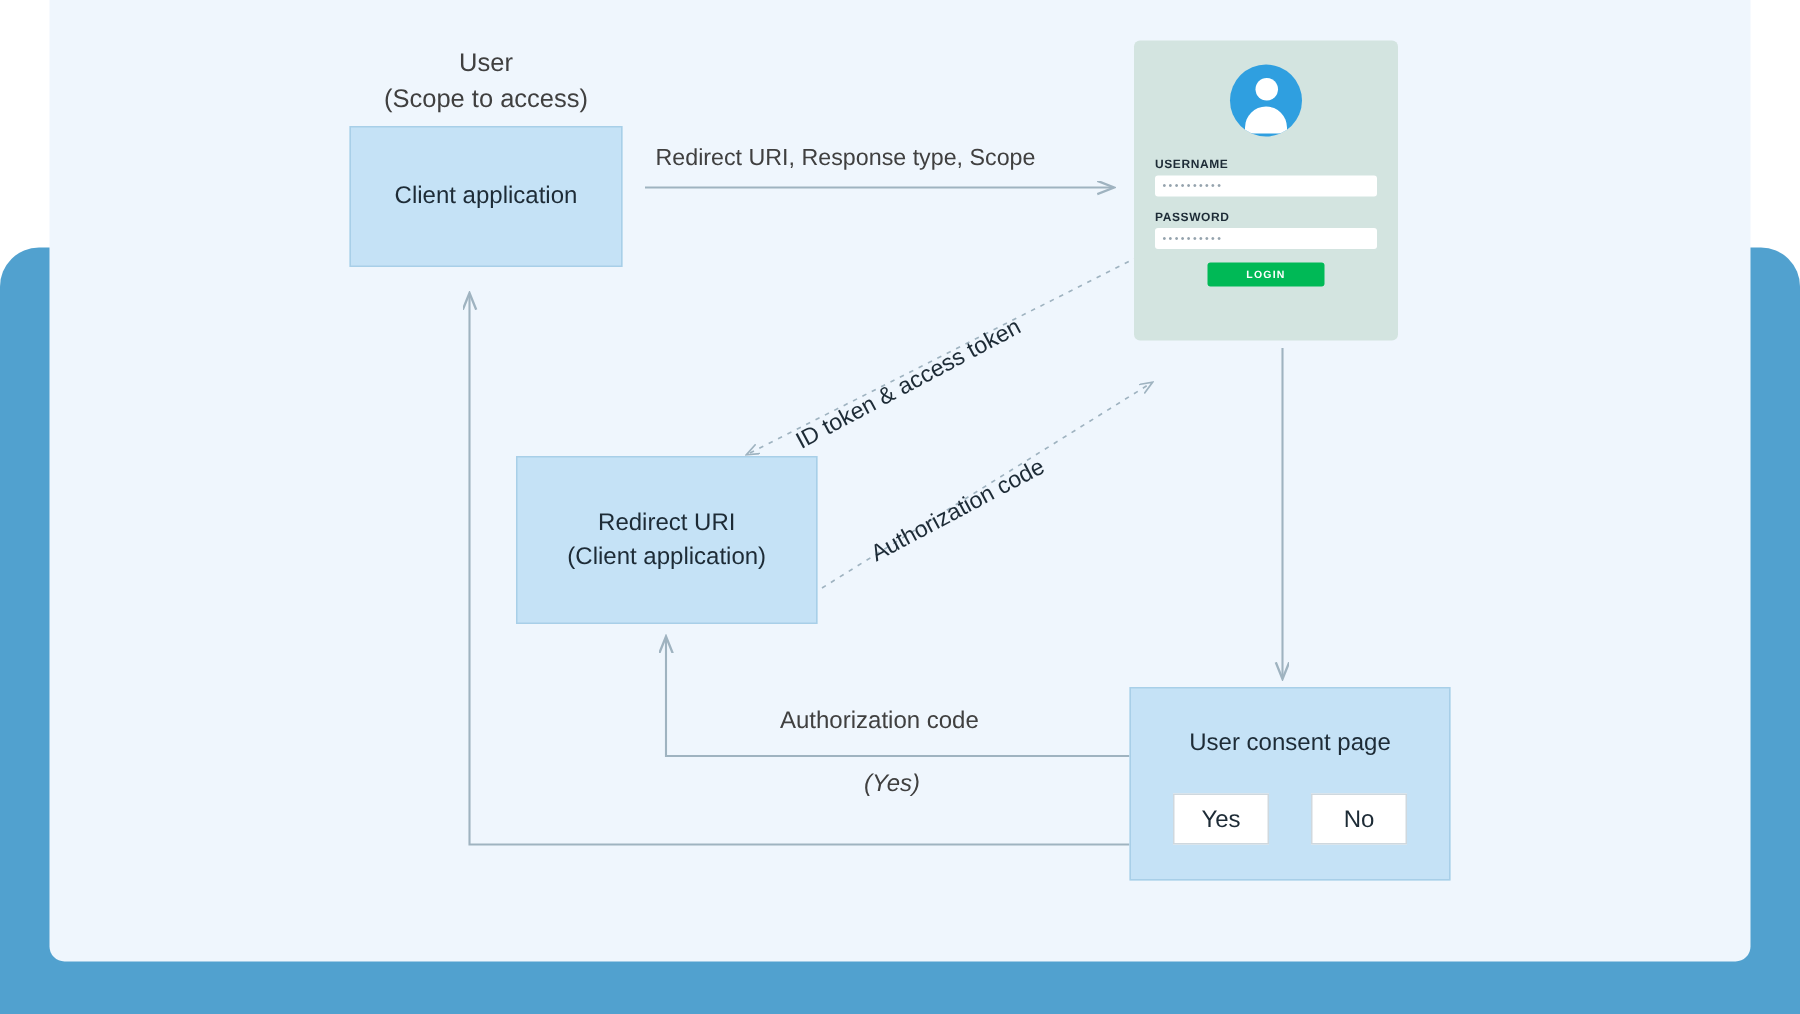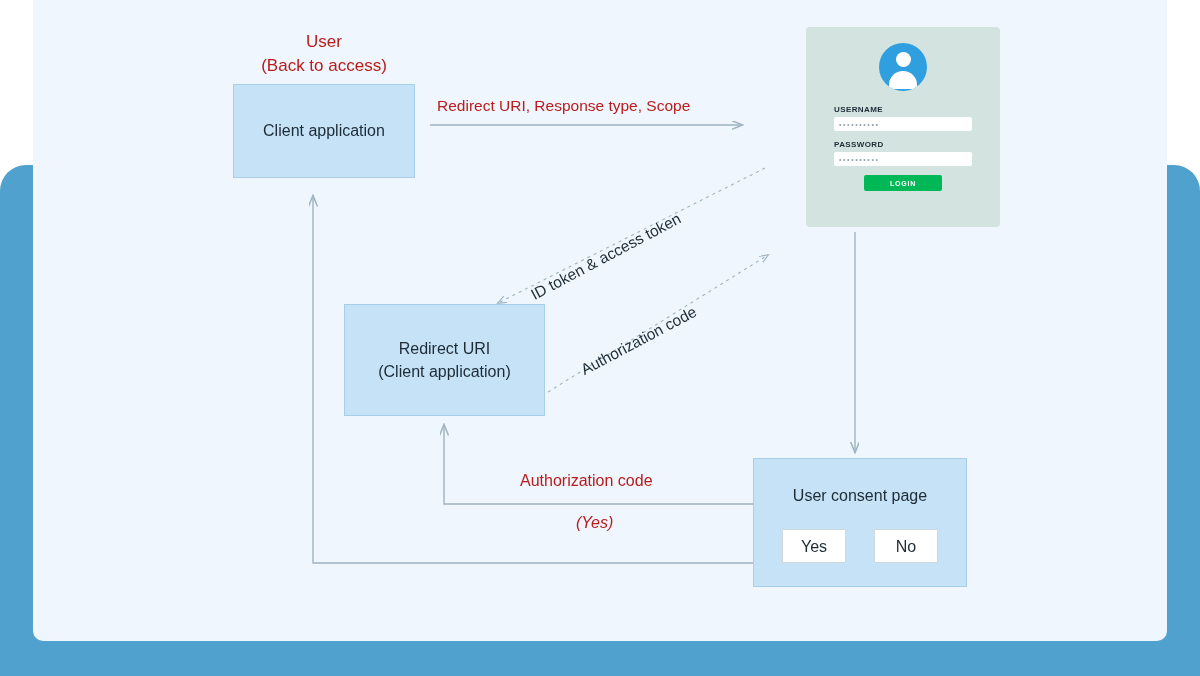--- a/index.html
+++ b/index.html
@@ -94,28 +94,28 @@
     justify-content: center;
     font-size: 16px;
     color: #1d2b36;
     font-family: "Liberation Sans", sans-serif;
     cursor: pointer;
   }
 
   
   #login-card {
     position: absolute;
-    left: 806px;
+    left: 756px;
     top: 27px;
-    width: 194px;
+    width: 176px;
     height: 200px;
     background: #d3e4e0;
     border-radius: 4px;
     box-sizing: border-box;
-    padding: 12px 28px;
+    padding: 12px 14px;
   }
   .avatar {
     width: 48px;
     height: 48px;
     border-radius: 50%;
     background: #2f9fe0;
     margin: 4px auto 14px auto;
     position: relative;
     overflow: hidden;
   }
@@ -168,21 +168,21 @@
     letter-spacing: 0.8px;
     display: flex;
     align-items: center;
     justify-content: center;
     cursor: pointer;
   }
 
   
   .lbl {
     position: absolute;
-    color: #b91c1c;
+    color: #404040;
     font-size: 16px;
     line-height: 1.4;
     white-space: nowrap;
   }
   #user-title {
     left: 249px;
     top: 30px;
     width: 150px;
     text-align: center;
     font-size: 17px;
@@ -247,21 +247,21 @@
 
     <line x1="855" y1="232" x2="855" y2="452" stroke="#9fb3c0" stroke-width="1.4" marker-end="url(#ah)"></line>
 
     <path d="M753,504 L444,504 L444,425" fill="none" stroke="#9fb3c0" stroke-width="1.4" marker-end="url(#ah)"></path>
 
     <path d="M753,563 L313,563 L313,196" fill="none" stroke="#9fb3c0" stroke-width="1.4" marker-end="url(#ah)"></path>
   </svg>
 
   <div class="lbl" id="user-title">
     <div>User</div>
-    <div>(Back to access)</div>
+    <div>(Scope to access)</div>
   </div>
 
   <div class="box" id="client-app-box">
     <span>Client application</span>
   </div>
 
   <div class="box" id="consent-box">
     <span class="consent-title">User consent page</span>
     <div class="consent-buttons">
       <div class="consent-btn">Yes</div>

